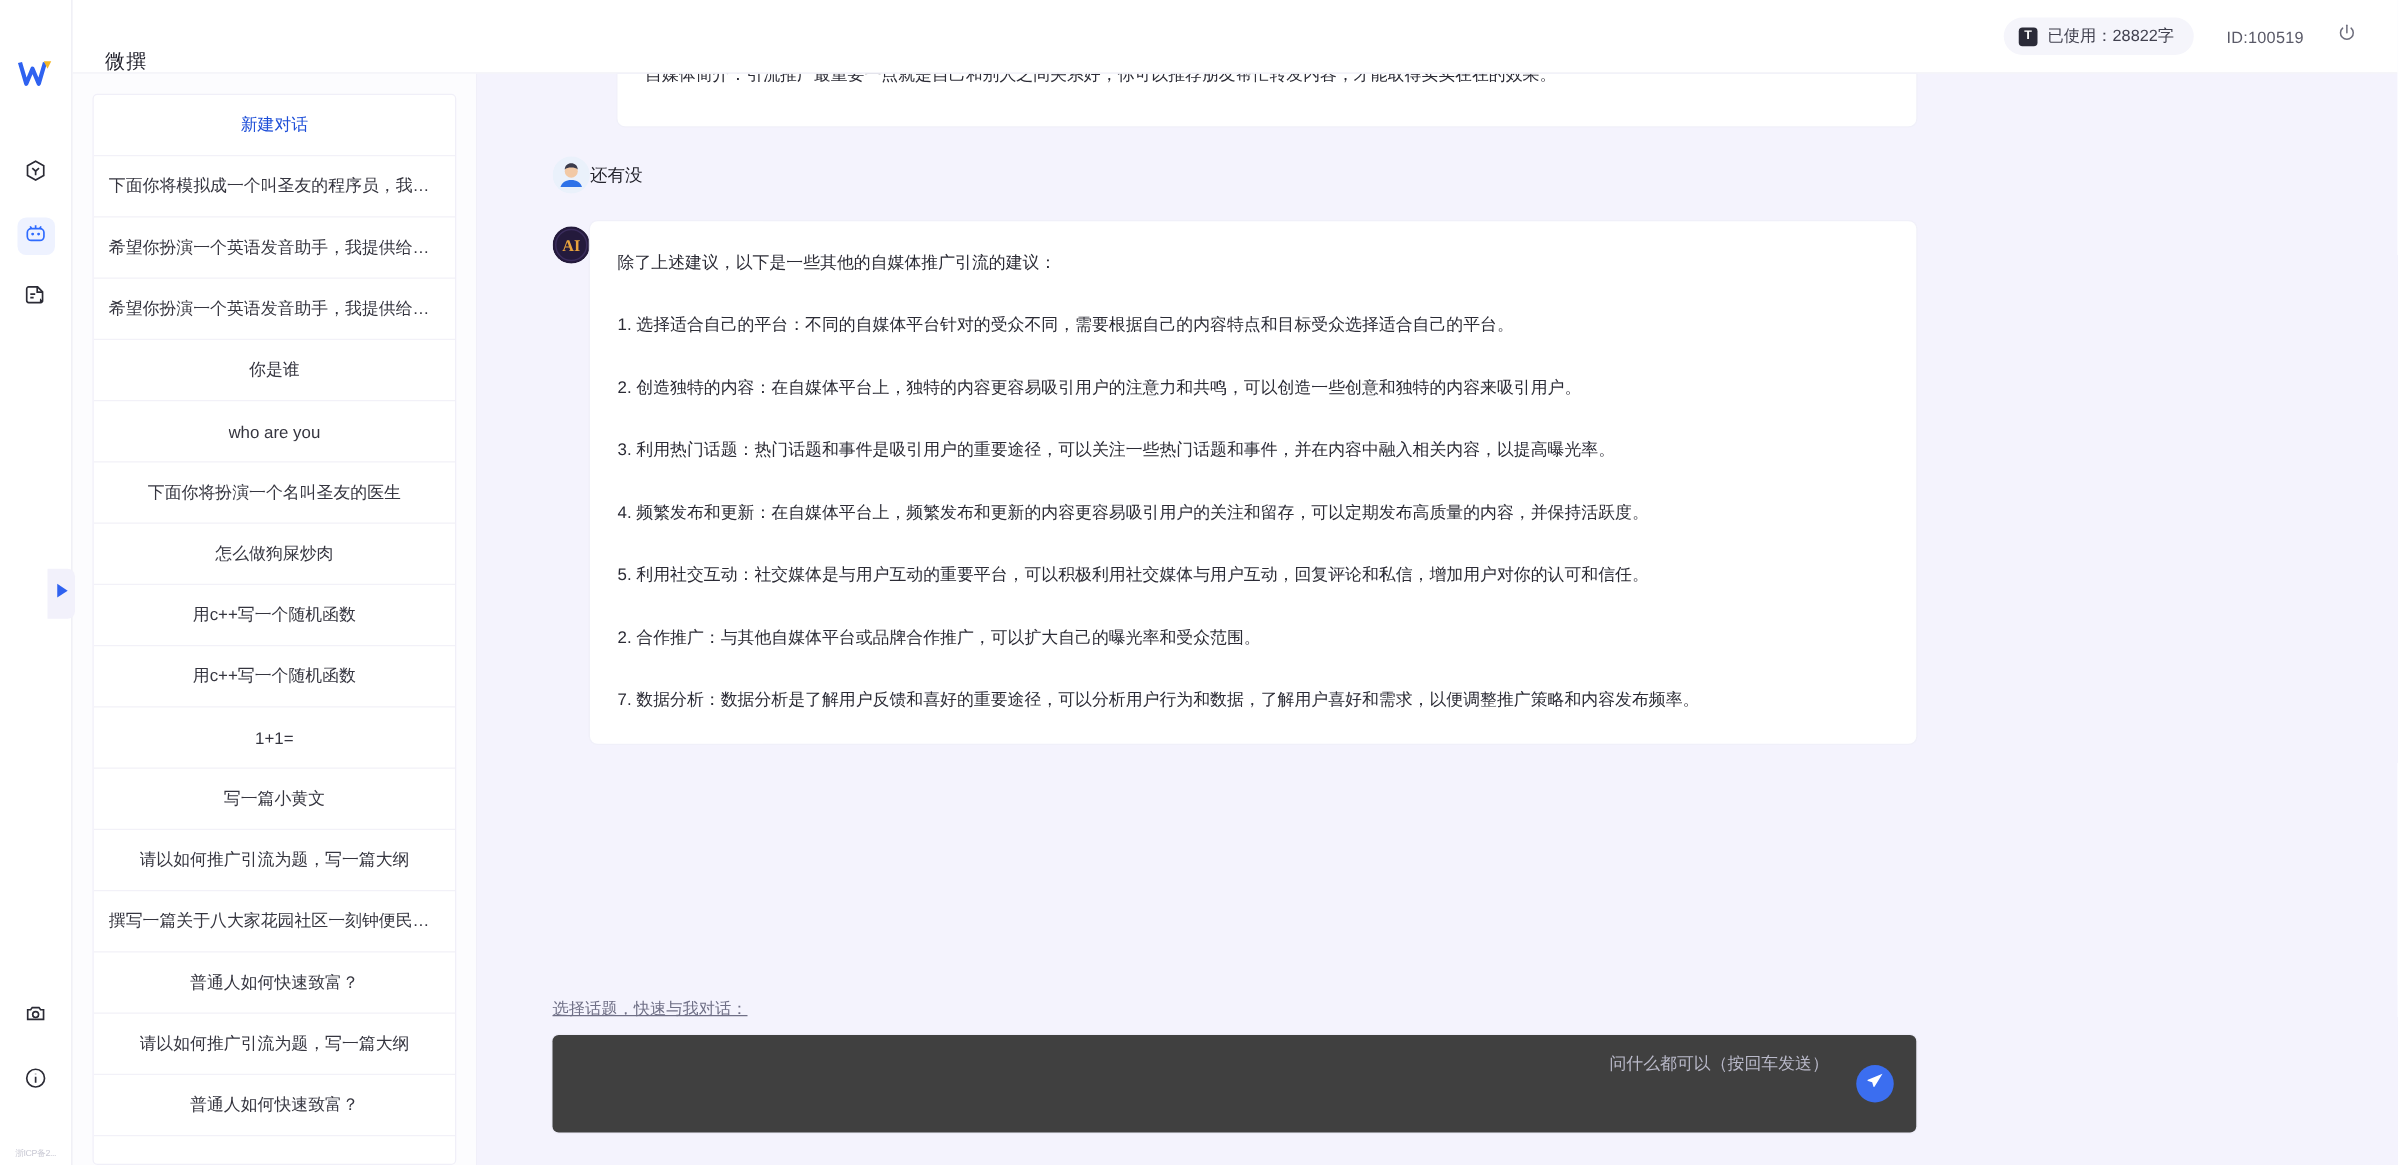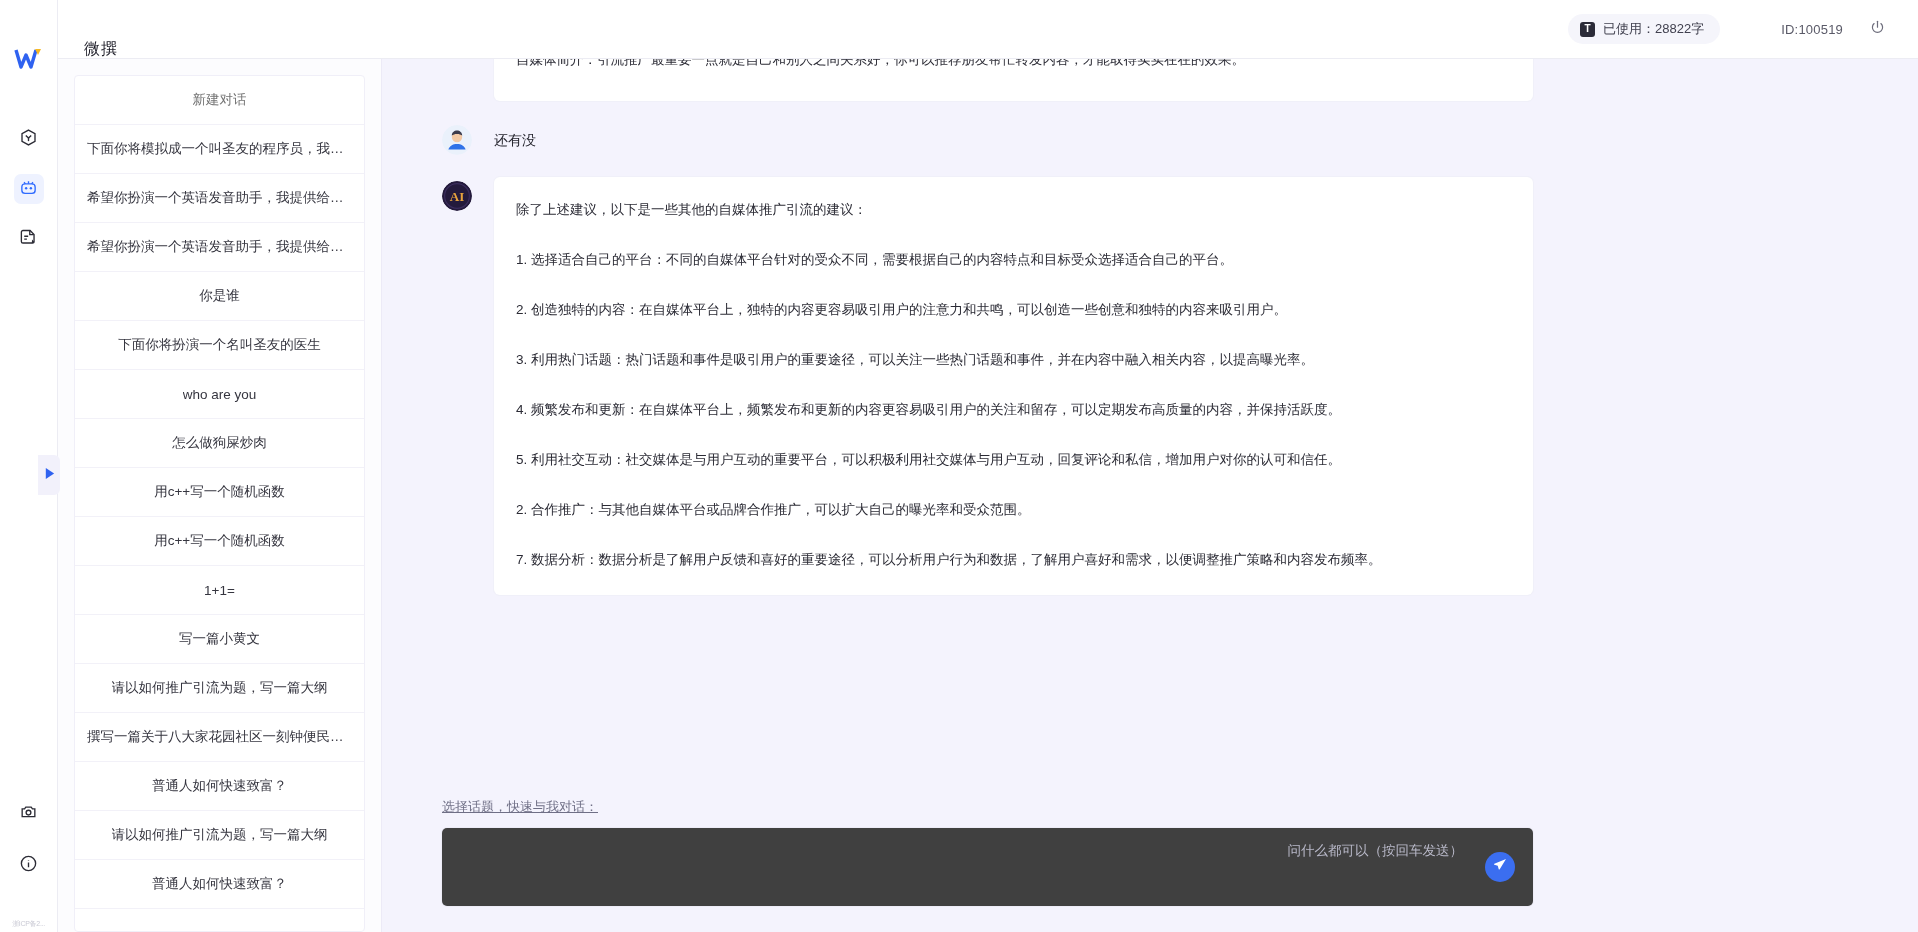--- a/index.html
+++ b/index.html
@@ -68,21 +68,21 @@
     padding: 6px 16px 6px 12px;
     font-size: 13px; color: #41414f;
   }
   .t-badge {
     width: 15px; height: 15px; border-radius: 3px;
     background: #2b2b38; color: #fff;
     font-size: 10px; font-weight: bold;
     display: flex; align-items: center; justify-content: center;
     line-height: 1;
   }
-  .user-id { font-size: 13px; color: #5a5a68; letter-spacing: 0.2px; margin-left: 35px; }
+  .user-id { font-size: 13px; color: #5a5a68; letter-spacing: 0.2px; }
   .power-btn { color: #6d6d7c; display: flex; align-items: center; }
 
   .body-area { flex: 1; display: flex; min-height: 0; background: #fdfdff; }
 
   
   .convo-panel {
     width: 324px; flex: 0 0 324px;
     background: #fcfcfe;
     border-right: 1px solid #eceaf7;
     padding: 16px 16px 0 16px;
@@ -101,38 +101,38 @@
     font-size: 13.5px; color: #35353f;
     border-bottom: 1px solid #f2f1f8;
     padding: 0 12px;
     white-space: nowrap; overflow: hidden; text-overflow: ellipsis;
     text-align: center;
   }
   .convo-item span {
     display: block; max-width: 100%;
     white-space: nowrap; overflow: hidden; text-overflow: ellipsis;
   }
-  .convo-item.new-chat { color: #737373; }
+  .convo-item.new-chat { color: #1d4ed8; }
 
   
   .chat-wrap {
     flex: 1; min-width: 0;
     background: #f4f3fd;
     display: flex; flex-direction: column;
     position: relative;
   }
   .chat-scroll {
     flex: 1; min-height: 0;
     overflow: hidden;
     padding: 0 0 0 0;
     position: relative;
   }
   .chat-inner { width: 100%; padding: 0 385px 0 60px; }
 
-  .msg { display: flex; align-items: flex-start; gap: 22px; margin-bottom: 22px; }
+  .msg { display: flex; align-items: flex-start; margin-bottom: 22px; }
 
   .avatar { width: 30px; height: 30px; border-radius: 50%; flex: 0 0 30px; margin-top: 4px; overflow: hidden; }
 
   .bubble {
     background: #ffffff;
     border-radius: 6px;
     padding: 18px 26px 20px 22px;
     font-size: 13.5px;
     line-height: 30px;
     color: #2b2b35;
@@ -281,24 +281,24 @@
           <div class="convo-item">
               <span>希望你扮演一个英语发音助手，我提供给你...</span>
             </div>
           <div class="convo-item">
               <span>希望你扮演一个英语发音助手，我提供给你...</span>
             </div>
           <div class="convo-item">
               <span>你是谁</span>
             </div>
           <div class="convo-item">
+              <span>who are you</span>
+            </div>
+          <div class="convo-item">
               <span>下面你将扮演一个名叫圣友的医生</span>
-            </div>
-          <div class="convo-item">
-              <span>who are you</span>
             </div>
           <div class="convo-item">
               <span>怎么做狗屎炒肉</span>
             </div>
           <div class="convo-item">
               <span>用c++写一个随机函数</span>
             </div>
           <div class="convo-item">
               <span>用c++写一个随机函数</span>
             </div>

